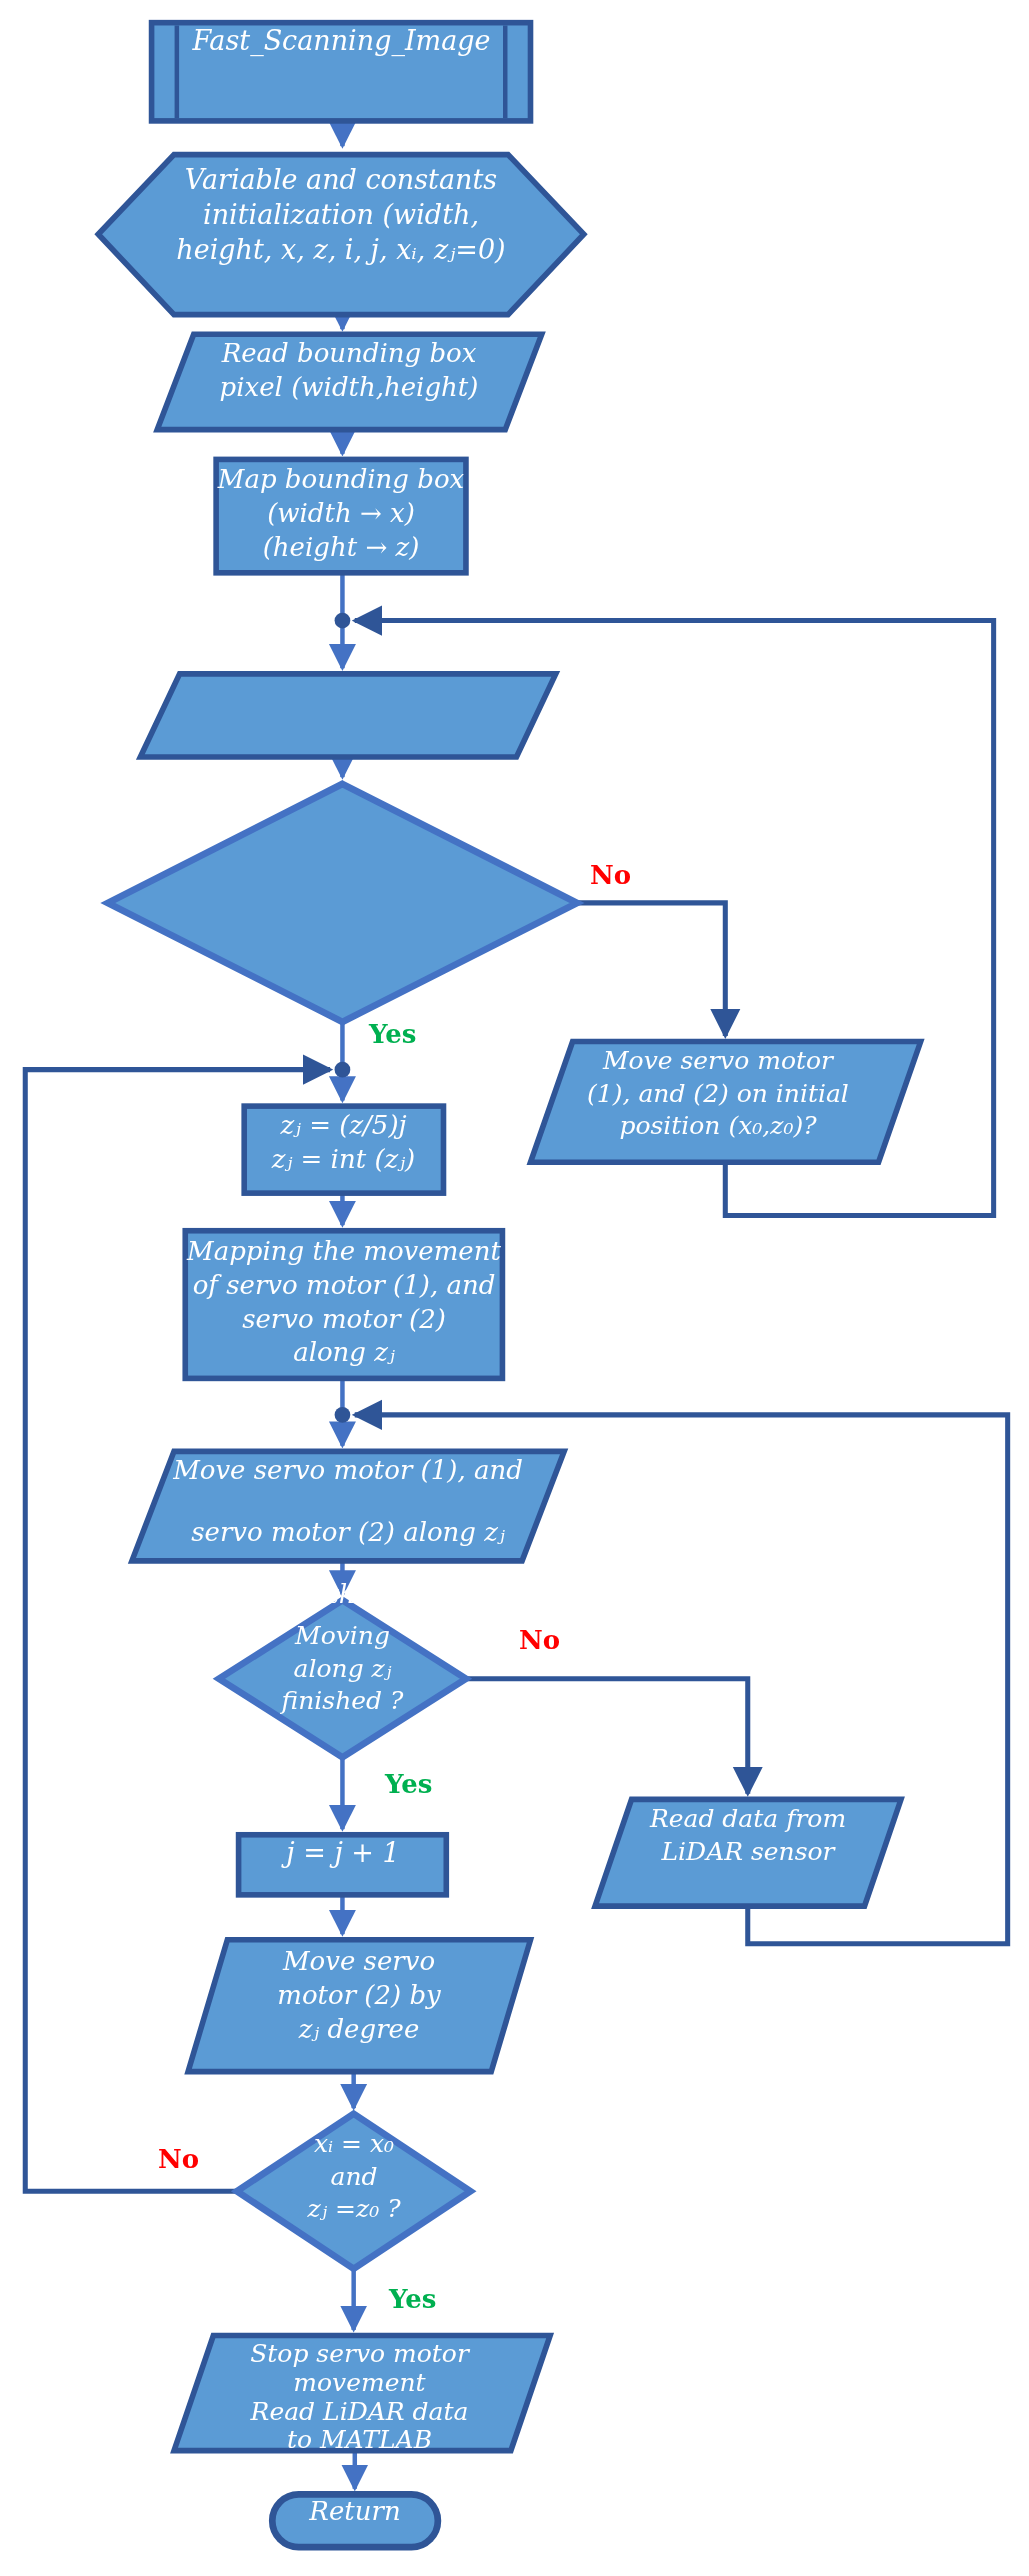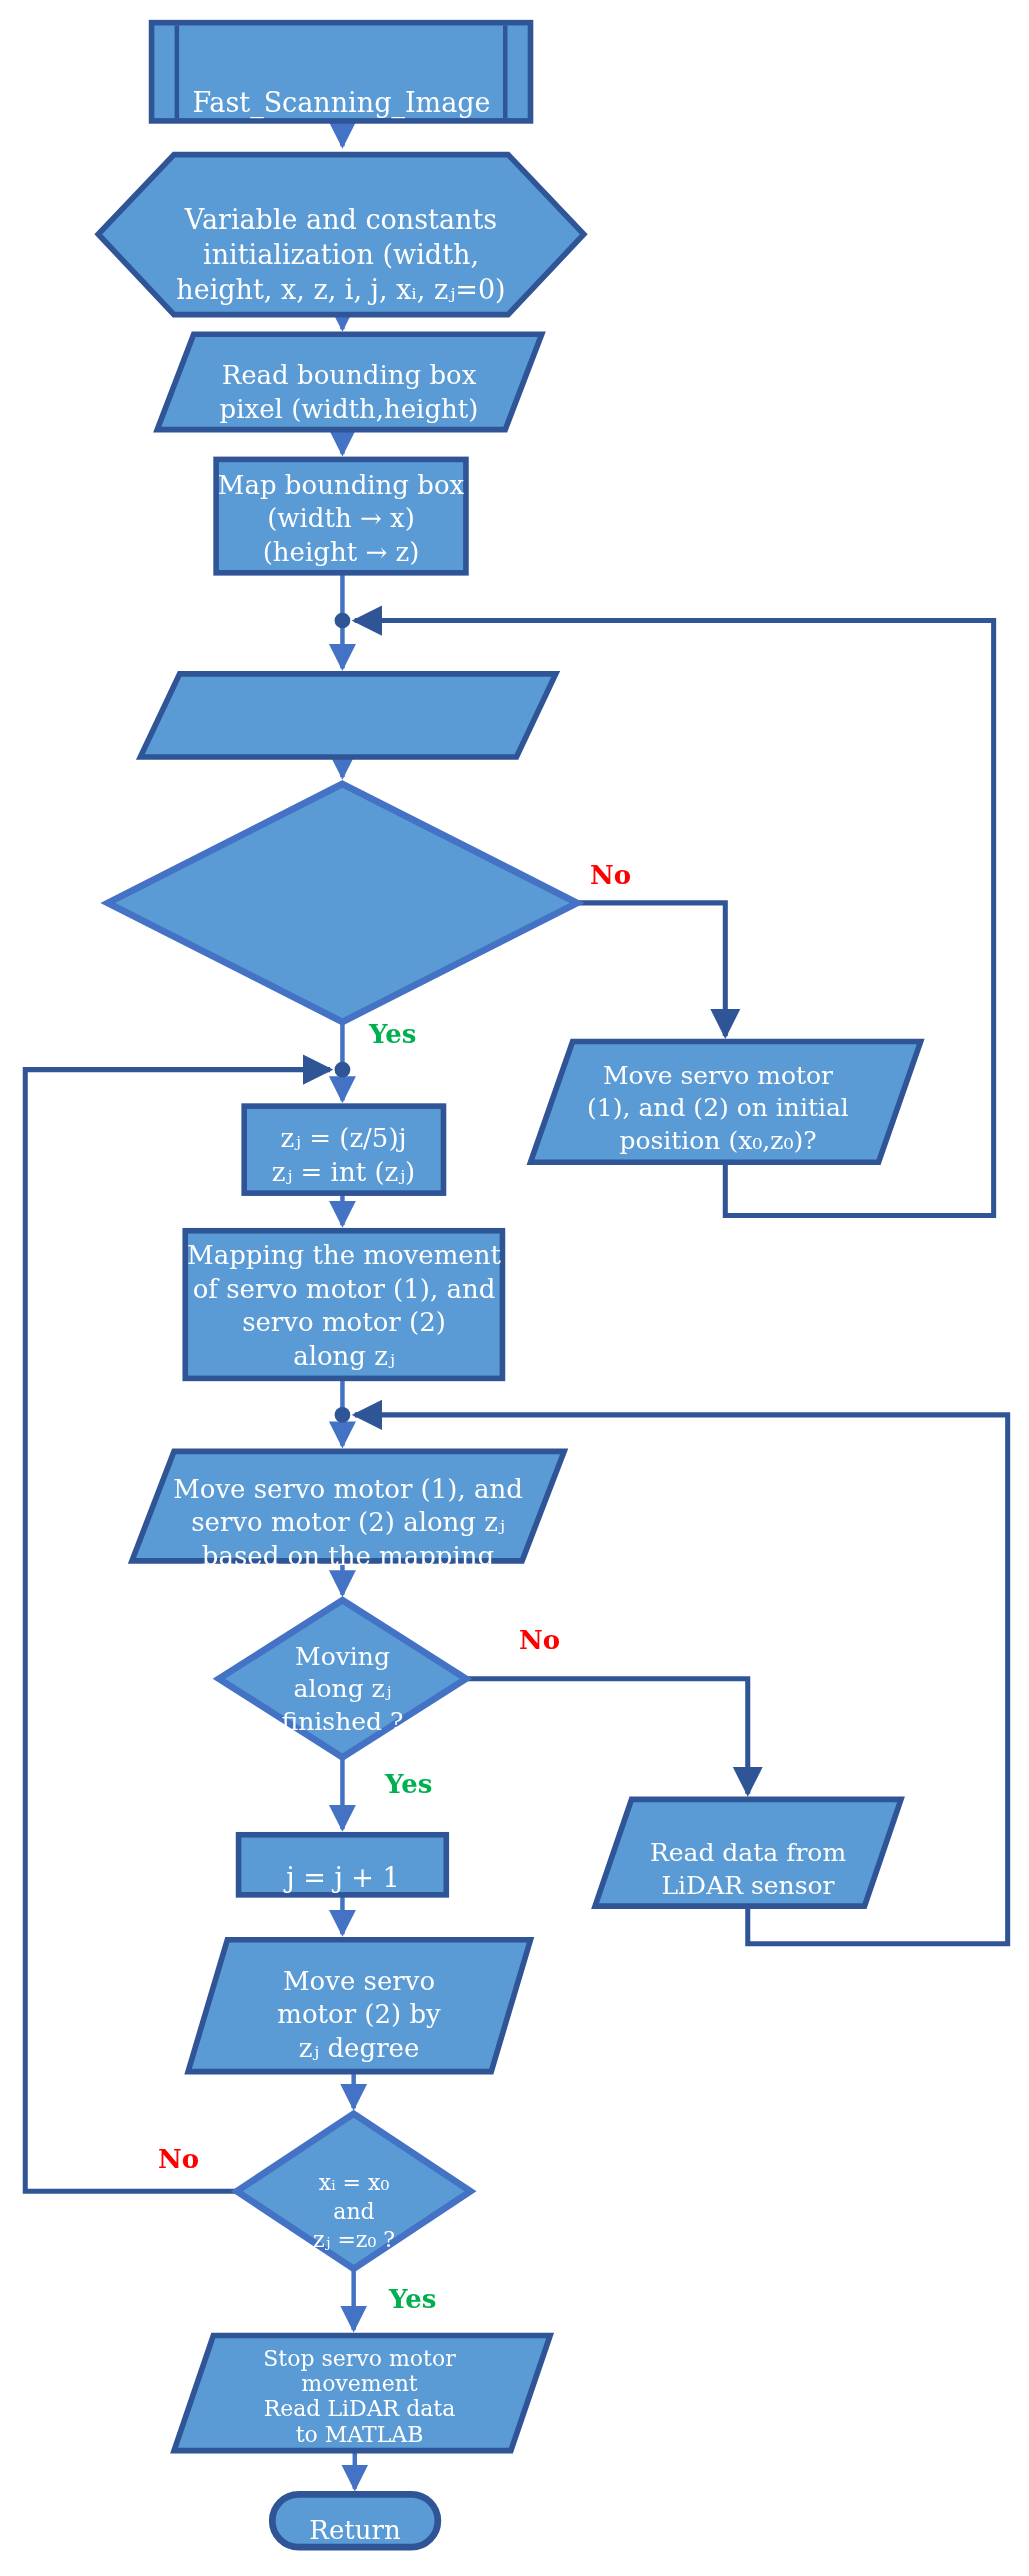--- a/index.html
+++ b/index.html
@@ -8,24 +8,24 @@
   svg.graphics{position:absolute;left:0;top:0;}
   .shape{fill:var(--shape-fill);stroke:var(--shape-border);stroke-width:10;}
   .shape.diamond{stroke:var(--diamond-border);stroke-width:12;}
   .shape.terminator{stroke-width:12;}
   .innerbar{stroke:var(--shape-border);stroke-width:8;}
   .conn{stroke:var(--connector);stroke-width:8;fill:none;}
   .loop{stroke:var(--loop-line);stroke-width:9;fill:none;}
   .dot{fill:var(--loop-line);stroke:none;}
   .mk-light{fill:var(--connector);}
   .mk-dark{fill:var(--loop-line);}
-  .lbl{position:absolute;display:flex;flex-direction:column;align-items:center;justify-content:flex-end;
-       text-align:center;color:var(--text-color);line-height:1.3;}
+  .lbl{position:absolute;display:flex;flex-direction:column;align-items:center;justify-content:flex-start;
+       text-align:center;color:var(--text-color);line-height:1.3;font-style:italic;}
   .lbl div{white-space:nowrap;}
-  .f48{font-size:27px;} .f46{font-size:26px;} .f44{font-size:25px;} .f42{font-size:22px;}
+  .f48{font-size:27px;} .f46{font-size:26px;} .f44{font-size:25px;} .f42{font-size:25px;}
   .branch{position:absolute;font-size:26px;font-weight:bold;line-height:1;}
   .branch.yes{color:var(--yes-green);}
   .branch.no{color:var(--no-red);}
 </style>
 </head>
 <body>
 
 <div class="canvas">
 
   <svg class="graphics" width="1029" height="2576" viewBox="0 0 1833 4588">
@@ -123,21 +123,21 @@
     <div>zⱼ = int (zⱼ)</div>
   </div>
 
   <div class="lbl f46" style="left:188px;top:1235px;width:312px;height:139px;border-radius:20px;">
     <div>Mapping the movement</div>
     <div>of servo motor (1), and</div>
     <div>servo motor (2)</div>
     <div>along zⱼ</div>
   </div>
 
-  <div class="lbl f46" style="left:146px;top:1454px;width:404px;height:120px;">
+  <div class="lbl f46" style="left:146px;top:1454px;width:404px;height:120px;gap:28px;">
     <div>Move servo motor (1), and</div>
     <div>servo motor (2) along zⱼ</div>
     <div>based on the mapping</div>
   </div>
 
   <div class="lbl f44" style="left:247px;top:1620px;width:191px;height:118px;">
     <div>Moving</div>
     <div>along zⱼ</div>
     <div>finished ?</div>
   </div>

